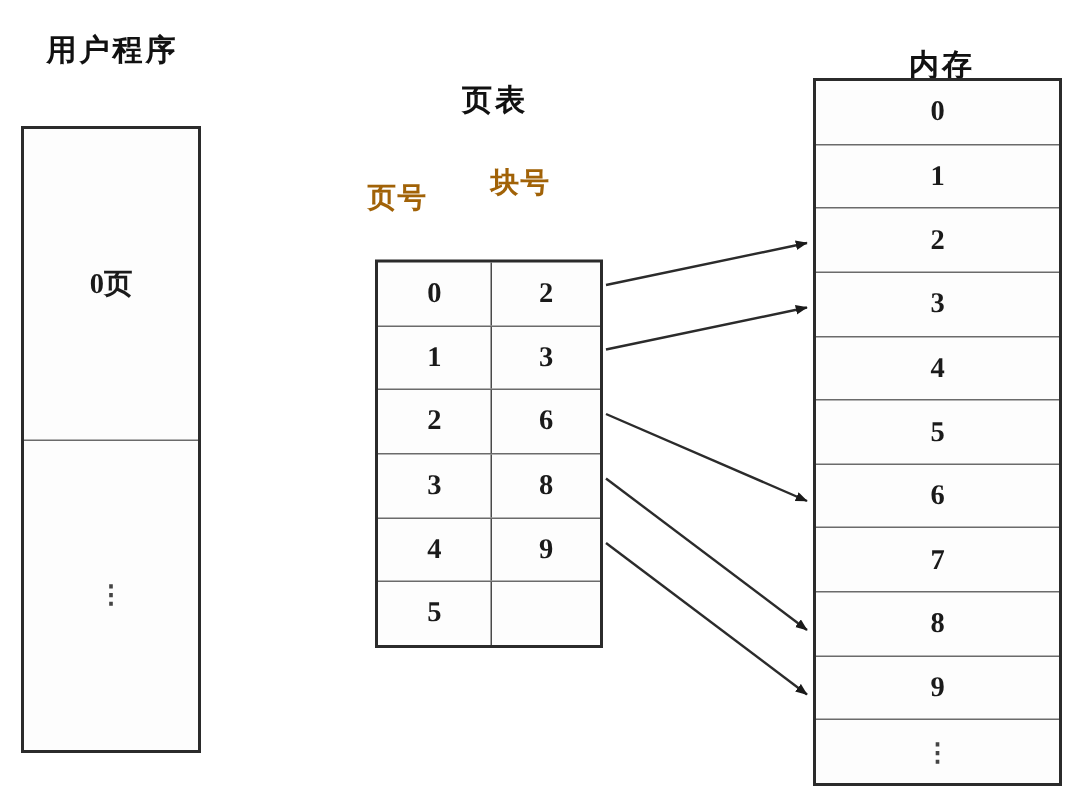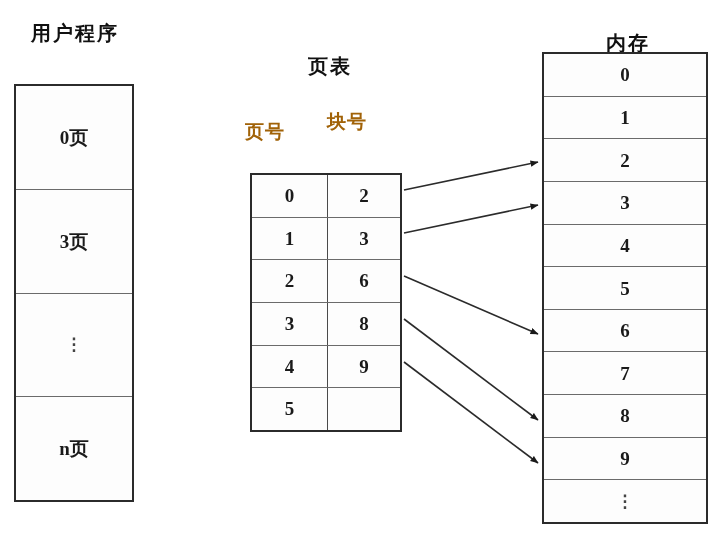--- a/index.html
+++ b/index.html
@@ -143,23 +143,21 @@
   <div class="title" id="title-page-table">页表</div>
 
   <div class="title" id="title-memory">内存</div>
 
   <div class="col-header" id="header-page-no">页号</div>
 
   <div class="col-header" id="header-block-no">块号</div>
 
   <div class="box" id="user-program-box">
     <div class="cell">0页</div>
-    <div class="cell">3页</div>
     <div class="cell ellipsis">⋮</div>
-    <div class="cell">n页</div>
   </div>
 
   <div class="box" id="page-table-box">
     <div class="row">
       <div class="pt-cell left-col">0</div>
       <div class="pt-cell">2</div>
     </div>
     <div class="row">
       <div class="pt-cell left-col">1</div>
       <div class="pt-cell">3</div>

